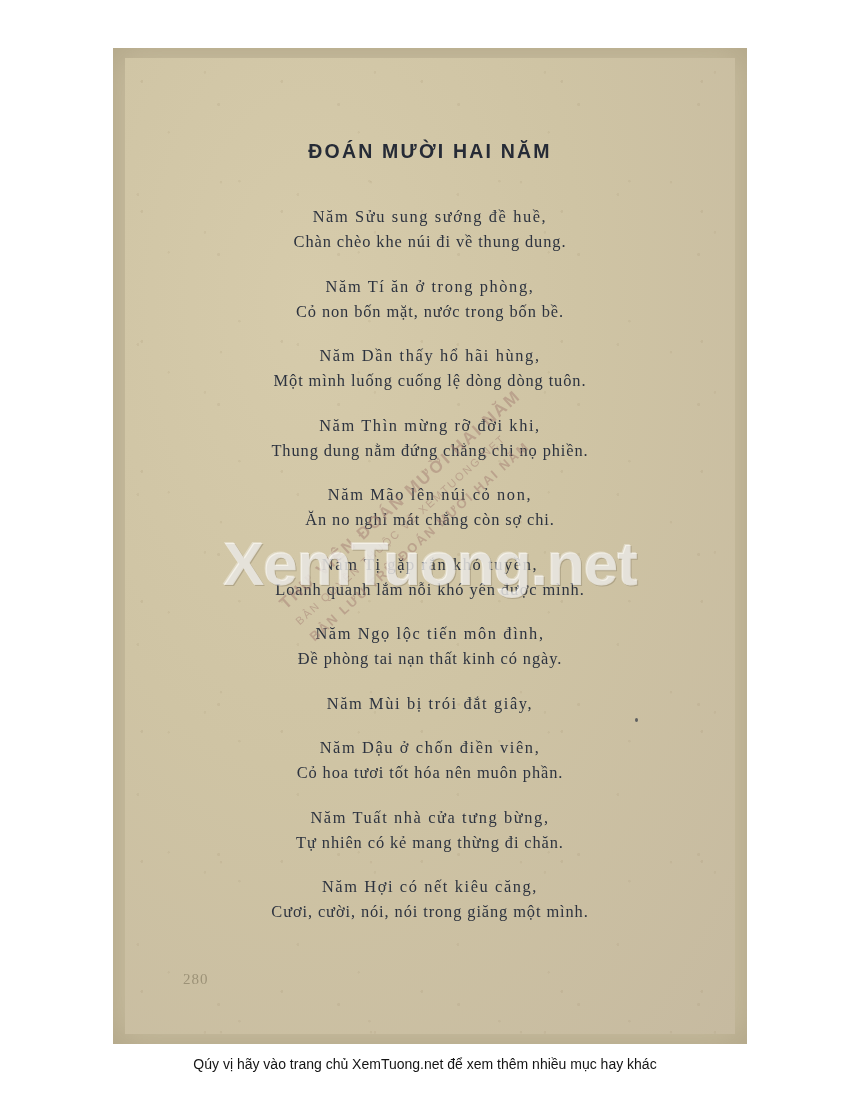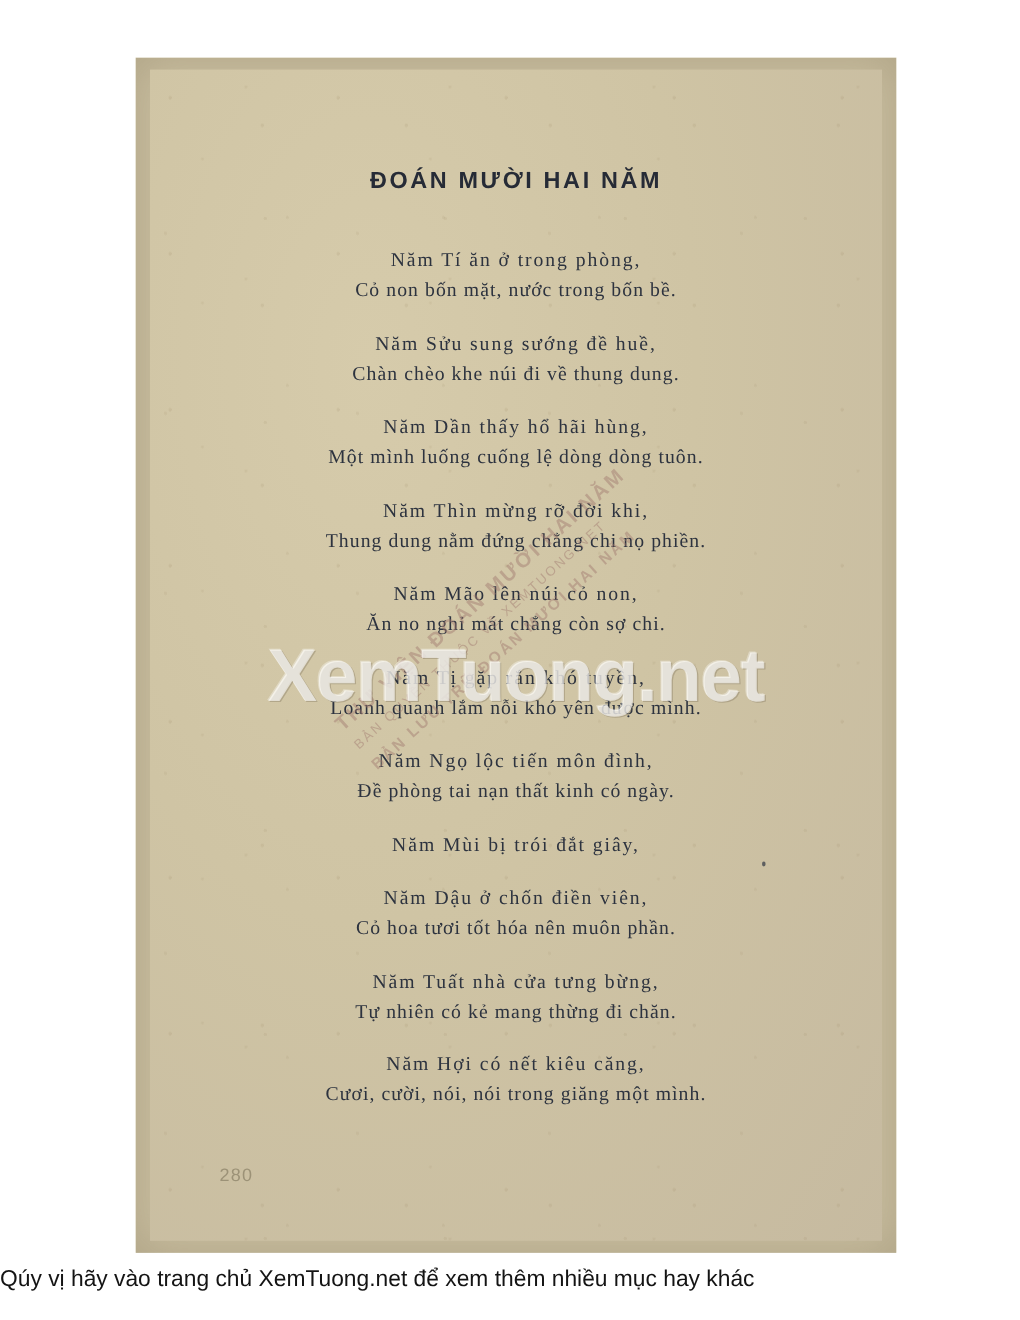--- a/index.html
+++ b/index.html
@@ -102,21 +102,21 @@
     letter-spacing: 0.9px;
     color: #2d333f;
     white-space: nowrap;
   }
   .line.l1 { letter-spacing: 1.6px; }
 
   #page-number {
     position: absolute;
     left: 58px;
     bottom: 46px;
-    font-family: Liberation Sans, sans-serif;
+    font-family: Liberation Serif, serif;
     font-size: 15px;
     color: #8d8369;
     letter-spacing: 1px;
     opacity: 0.75;
   }
 
   
   .speck {
     position: absolute;
     width: 3px;
@@ -161,49 +161,49 @@
   #wm-diag .d1 { font-size: 17px; font-weight: bold; }
   #wm-diag .d2 { font-size: 11px; }
   #wm-diag .d3 { font-size: 13px; font-weight: bold; }
 
   
   #footer-caption {
     position: absolute;
     left: 0;
     top: 1056px;
     width: 850px;
-    text-align: left;
-    font-family: "Liberation Sans", sans-serif;
-    font-size: 19px;
+    text-align: center;
+    font-family: "Liberation Sans", sans-serif;
+    font-size: 14px;
     color: #141414;
   }
 </style>
 </head>
 <body>
 
 <div id="scan-wrapper">
 
   <div id="scan-page">
     <div id="paper">
       <div id="grain"></div>
 
       <div id="content">
 
         <div id="poem-title">ĐOÁN MƯỜI HAI NĂM</div>
 
         <div id="stanzas">
 
           <div class="stanza">
+            <div class="line l1">Năm Sửu sung sướng đề huề,</div>
+            <div class="line l2">Chàn chèo khe núi đi về thung dung.</div>
+          </div>
+
+          <div class="stanza">
             <div class="line l1">Năm Tí ăn ở trong phòng,</div>
             <div class="line l2">Cỏ non bốn mặt, nước trong bốn bề.</div>
-          </div>
-
-          <div class="stanza">
-            <div class="line l1">Năm Sửu sung sướng đề huề,</div>
-            <div class="line l2">Chàn chèo khe núi đi về thung dung.</div>
           </div>
 
           <div class="stanza">
             <div class="line l1">Năm Dần thấy hổ hãi hùng,</div>
             <div class="line l2">Một mình luống cuống lệ dòng dòng tuôn.</div>
           </div>
 
           <div class="stanza">
             <div class="line l1">Năm Thìn mừng rỡ đời khi,</div>
             <div class="line l2">Thung dung nằm đứng chẳng chi nọ phiền.</div>

